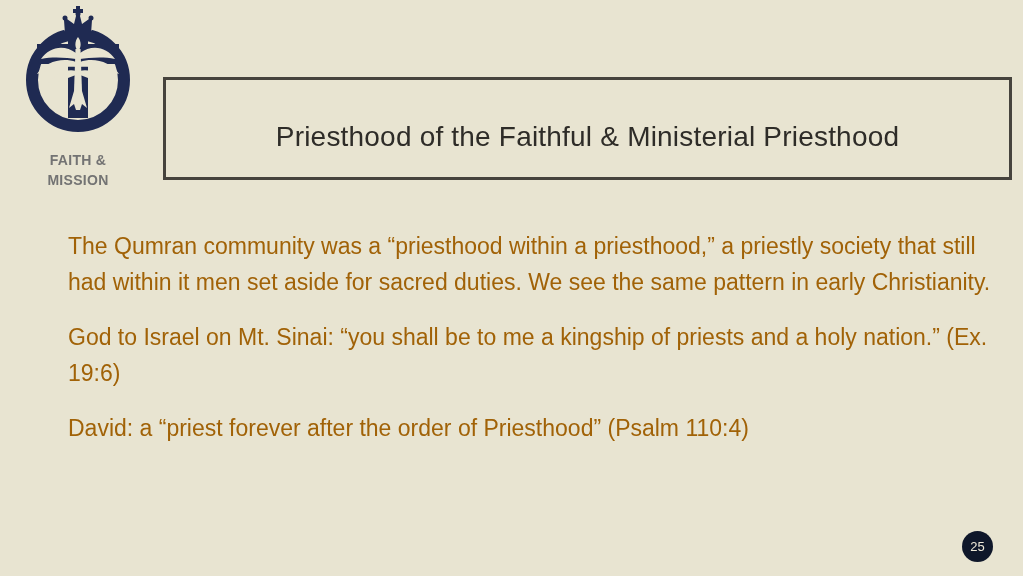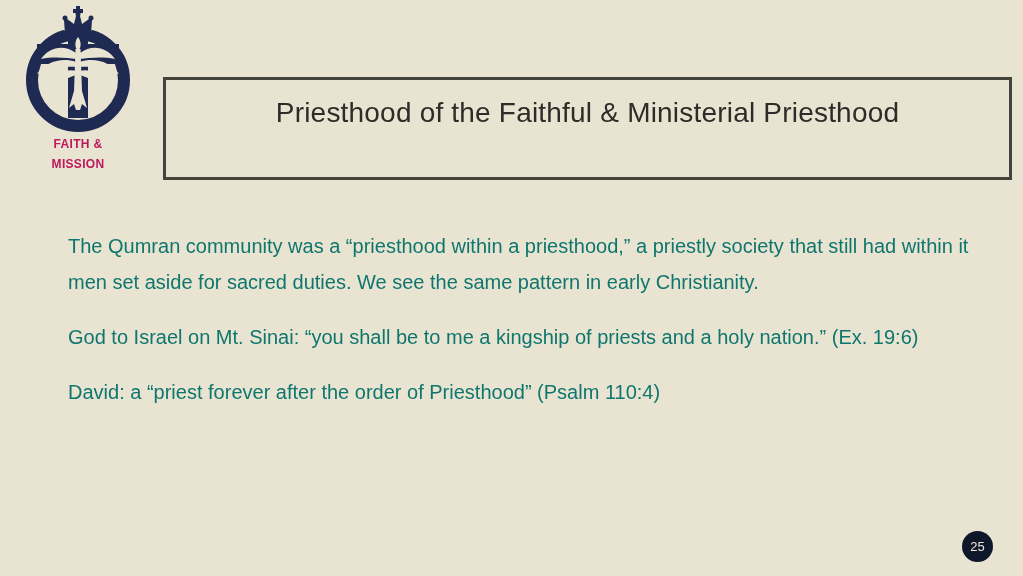--- a/index.html
+++ b/index.html
@@ -16,58 +16,58 @@
   
   .logo {
     position: absolute;
     left: 22px;
     top: 6px;
     width: 112px;
     text-align: center;
   }
   .logo svg { display: block; margin: 0 auto; }
   .logo-text {
-    margin-top: 0;
-    color: #be185d;
+    margin-top: 16px;
+    color: #737373;
     font-weight: 800;
-    font-size: 12px;
+    font-size: 14px;
     line-height: 20px;
     letter-spacing: 0.3px;
     white-space: nowrap;
   }
 
   
   .title-box {
     position: absolute;
     left: 163px;
     top: 77px;
     width: 849px;
     height: 103px;
     border: 3px solid #46433d;
     display: flex;
     justify-content: center;
-    align-items: flex-start;
+    align-items: center;
     padding-top: 17px;
   }
   .title-box h1 {
     font-size: 28px;
     font-weight: 400;
     color: #2e2c28;
     letter-spacing: 0.2px;
     white-space: nowrap;
   }
 
   
   .body-text {
     position: absolute;
     left: 68px;
     top: 228px;
     width: 938px;
-    color: #0f766e;
-    font-size: 20px;
+    color: #a16207;
+    font-size: 23px;
     line-height: 36px;
   }
   .body-text p { margin-bottom: 19px; }
 
   
   .page-badge {
     position: absolute;
     left: 962px;
     top: 531px;
     width: 31px;

